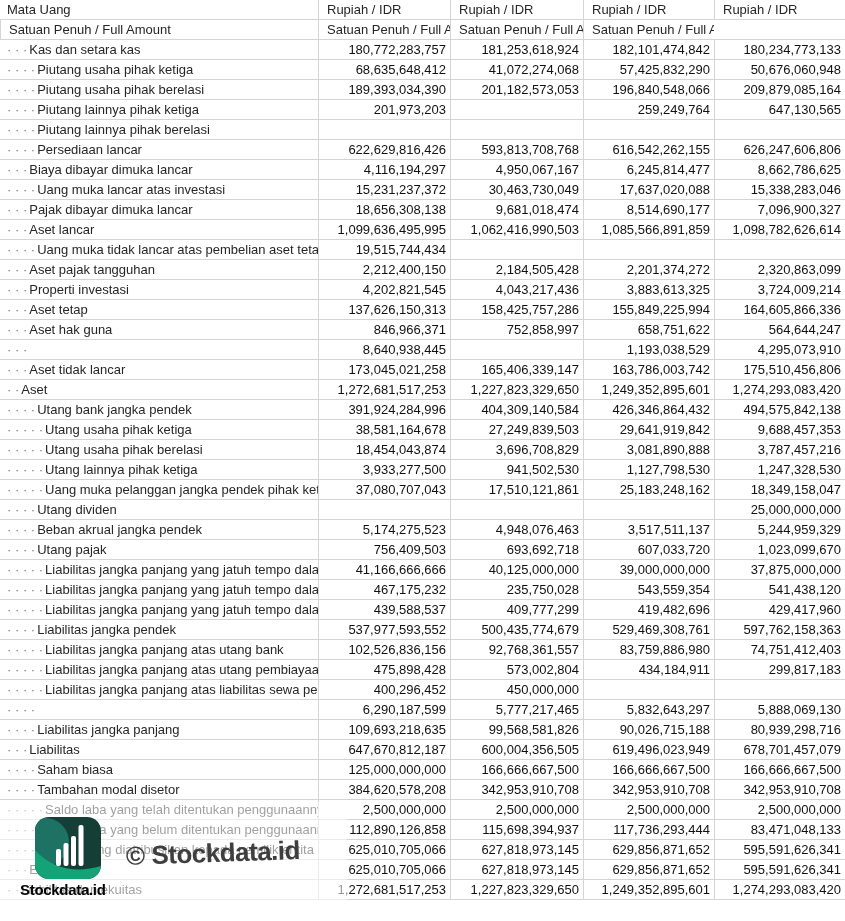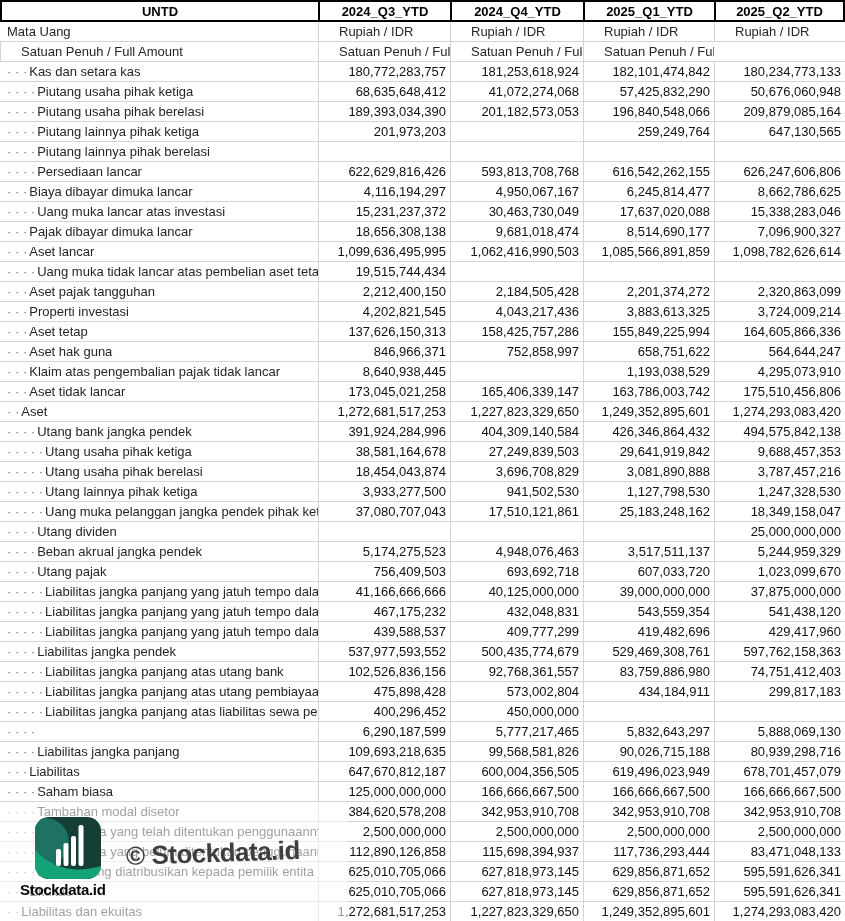--- a/index.html
+++ b/index.html
@@ -16,46 +16,39 @@
   }
   .header-row .cell:last-child{border-right:2px solid #000;}
   
   .body-row{height:20px;box-sizing:border-box;border-bottom:1px solid #d4d4d4;}
   .body-row .cell{
     box-sizing:border-box;display:flex;align-items:center;overflow:hidden;white-space:nowrap;
     font-size:13px;line-height:1;
   }
   .body-row .cell.lab{padding-left:7px;color:#262626;}
   .body-row .cell.val{border-left:1px solid #d4d4d4;justify-content:flex-end;padding-right:4px;color:#111;}
-  .body-row .cell.val.leftal{justify-content:flex-start;padding-left:20px;padding-right:0;color:#262626;}
+  .body-row .cell.val.leftal{justify-content:flex-start;padding-left:8px;padding-right:0;color:#262626;}
   .dots{color:#757575;margin-right:2px;}
   
   .wm-overlay{position:absolute;left:0;top:802px;width:347px;height:119px;background:rgba(255,255,255,0.56);border-top-right-radius:12px;}
   .wm-logo{position:absolute;left:33px;top:816px;width:70px;height:64px;}
   .wm-copy{
     position:absolute;left:126px;top:841px;font-size:26px;font-weight:bold;color:#3e3e3e;
     letter-spacing:-0.5px;transform:rotate(-2deg);transform-origin:left center;white-space:nowrap;
   }
   .wm-brand{
     position:absolute;left:20px;top:881px;font-size:15px;font-weight:bold;color:#050505;
     letter-spacing:-0.3px;white-space:nowrap;
   }
 </style>
 </head>
 <body>
 
 <div class="screen">
 
-  <div class="grid-row header-row">
-    <div class="cell">UNTD</div>
-    <div class="cell">2024_Q3_YTD</div>
-    <div class="cell">2024_Q4_YTD</div>
-    <div class="cell">2025_Q1_YTD</div>
-    <div class="cell">2025_Q2_YTD</div>
-  </div>
 
   <div class="grid-row body-row">
     <div class="cell lab">Mata Uang</div>
     <div class="cell val leftal">Rupiah / IDR</div>
     <div class="cell val leftal">Rupiah / IDR</div>
     <div class="cell val leftal">Rupiah / IDR</div>
     <div class="cell val leftal">Rupiah / IDR</div>
   </div>
 
   <div class="grid-row body-row">
@@ -227,21 +220,20 @@
       </div>
       <div class="cell val">846,966,371</div>
       <div class="cell val">752,858,997</div>
       <div class="cell val">658,751,622</div>
       <div class="cell val">564,644,247</div>
     </div>
 
     <div class="grid-row body-row">
       <div class="cell lab">
         <span class="dots">· · · </span>
-          <span class="lab-text">Klaim atas pengembalian pajak tidak lancar</span>
       </div>
       <div class="cell val">8,640,938,445</div>
       <div class="cell val"></div>
       <div class="cell val">1,193,038,529</div>
       <div class="cell val">4,295,073,910</div>
     </div>
 
     <div class="grid-row body-row">
       <div class="cell lab">
         <span class="dots">· · · </span>
@@ -362,21 +354,21 @@
       <div class="cell val">39,000,000,000</div>
       <div class="cell val">37,875,000,000</div>
     </div>
 
     <div class="grid-row body-row">
       <div class="cell lab">
         <span class="dots">· · · · · </span>
           <span class="lab-text">Liabilitas jangka panjang yang jatuh tempo dala</span>
       </div>
       <div class="cell val">467,175,232</div>
-      <div class="cell val">432,048,831</div>
+      <div class="cell val">235,750,028</div>
       <div class="cell val">543,559,354</div>
       <div class="cell val">541,438,120</div>
     </div>
 
     <div class="grid-row body-row">
       <div class="cell lab">
         <span class="dots">· · · · · </span>
           <span class="lab-text">Liabilitas jangka panjang yang jatuh tempo dala</span>
       </div>
       <div class="cell val">439,588,537</div>

